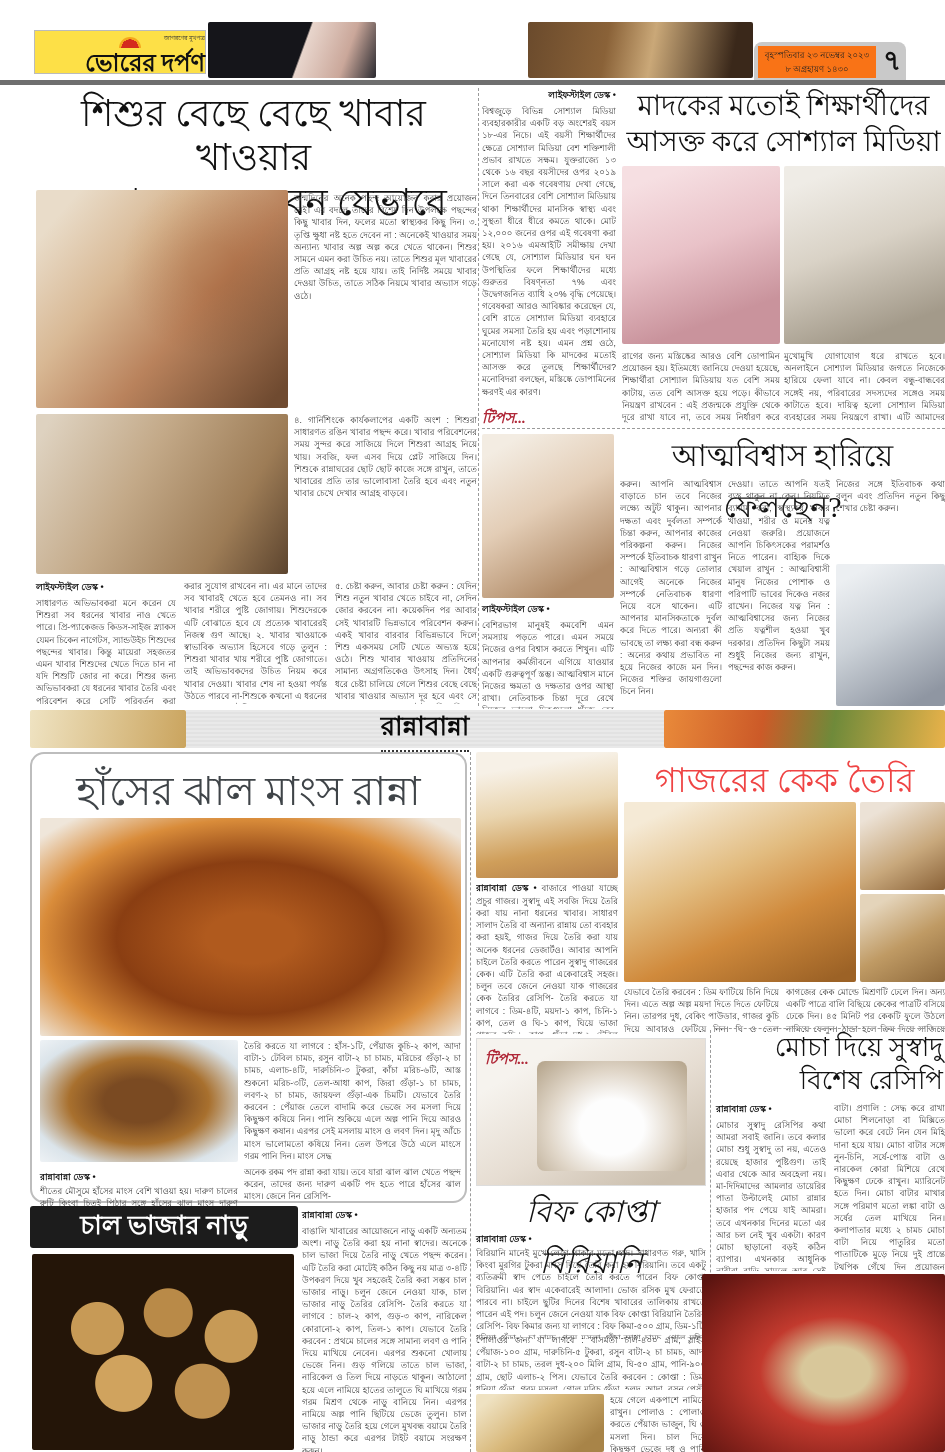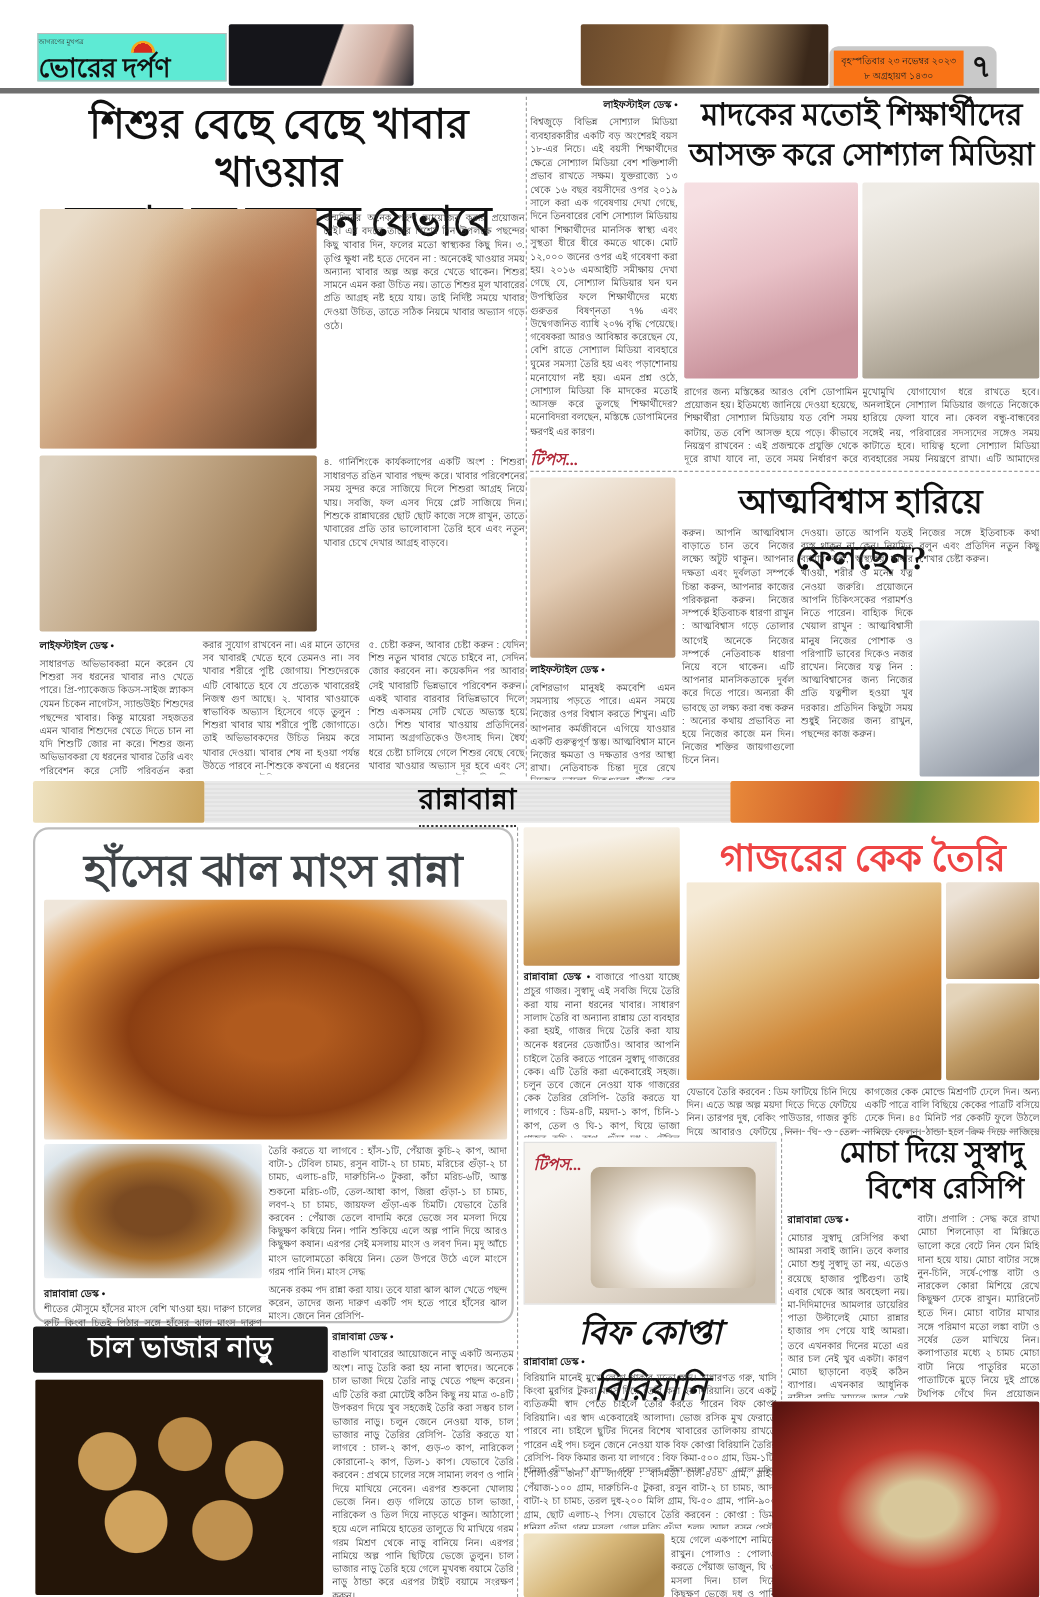--- a/index.html
+++ b/index.html
@@ -8,31 +8,31 @@
     background: #ffffff; overflow: hidden;
     font-family: "Liberation Sans", sans-serif; color: #222;
   }
   .abs { position: absolute; }
   .photo { position: absolute; border-radius: 2px; }
   .bodytext {
     font-size: 8.6px; line-height: 1.42; text-align: justify; color: #3a3a3a;
     overflow: hidden;
   }
   .byline { font-weight: bold; font-size: 9px; color: #111; margin-bottom: 2px; }
-  .headline { font-family: "Liberation Serif", serif; font-weight: bold; color: #111; }
+  .headline { font-family: "Liberation Serif", serif; font-weight: normal; color: #111; }
   .vdash { position: absolute; border-left: 1px dashed #9a9a9a; width: 0; }
   .hdash { position: absolute; border-top: 1px dashed #9a9a9a; height: 0; }
   .tips { font-family: "Liberation Serif", serif; font-style: italic; font-weight: bold;
           color: #b02838; font-size: 15px; }
 </style>
 </head>
 <body>
 
 <div class="abs" style="left:0;top:0;width:945px;height:86px;background:#fff;">
-  <div class="abs" style="left:34px;top:30px;width:172px;height:44px;background:#5eead4;border:1px solid #bbb;text-align:left;">
+  <div class="abs" style="left:34px;top:30px;width:172px;height:44px;background:#fde047;border:1px solid #bbb;text-align:right;">
     <div style="font-size:6px;color:#333;margin-top:2px;">জাগরণের মুখপত্র</div>
     <div class="abs" style="left:84px;top:6px;width:22px;height:11px;border-radius:22px 22px 0 0;background:radial-gradient(circle at 50% 100%, #d42a1e 55%, #f5a81c 56%);"></div>
     <div style="font-family:'Liberation Serif',serif;font-weight:bold;font-size:24px;color:#111;line-height:1.1;margin-top:6px;">ভোরের দর্পণ</div>
   </div>
   <div class="photo" style="left:208px;top:22px;width:168px;height:56px;background:linear-gradient(110deg,#15151a 55%,#e8d5cc 56%,#caa79a 80%,#2a2a30);"></div>
   <div class="photo" style="left:528px;top:22px;width:225px;height:56px;background:linear-gradient(100deg,#6a4a2c,#8a6238 35%,#caa878 55%,#3a281a 90%);"></div>
   <div class="abs" style="left:754px;top:42px;width:152px;height:38px;background:#c9c9c9;border-radius:8px 8px 0 0;">
     <div class="abs" style="left:4px;top:4px;width:118px;height:32px;background:#f97316;text-align:center;padding-top:3px;">
       <div style="font-size:8.5px;color:#222;">বৃহস্পতিবার ২৩ নভেম্বর ২০২৩</div>
       <div style="font-size:8.5px;color:#222;">৮ অগ্রহায়ণ ১৪৩০</div>
@@ -157,21 +157,21 @@
     <span>পোলাওর জন্য যা লাগবে : বাসমতী চাল-৪০০ গ্রাম, স্লাইস পেঁয়াজ-১০০ গ্রাম, দারুচিনি-৫ টুকরা, রসুন বাটা-২ চা চামচ, আদা বাটা-২ চা চামচ, তরল দুধ-২০০ মিলি গ্রাম, ঘি-৫০ গ্রাম, পানি-৯০০ গ্রাম, ছোট এলাচ-২ পিস।</span> <span>যেভাবে তৈরি করবেন : কোপ্তা : ডিম, ধনিয়া গুঁড়া, গরম মসলা, গোল মরিচ গুঁড়া, হলুদ, আদা, রসুন পেস্ট, লবণ পরিমাণ মতো, লেবুর রস এবং মাংসের কিমা একসঙ্গে মিশিয়ে নিন। একটি পাত্রে তেল নিয়ে এটিকে রান্না করুন। তারপর</span>
   </div>
   <div class="photo" style="left:0;top:206px;width:128px;height:58px;background:linear-gradient(140deg,#efe2c2 10%,#d8b87a 45%,#a88448 85%);"></div>
   <div class="bodytext abs" style="left:134px;top:206px;width:96px;height:58px;">হয়ে গেলে একপাশে নামিয়ে রাখুন। পোলাও : পোলাও করতে পেঁয়াজ ভাজুন, ঘি ও মসলা দিন। চাল দিয়ে কিছুক্ষণ ভেজে দুধ ও পানি দিয়ে দিন। এরপর এর মাঝে কোপ্তাগুলো বসিয়ে দমে রাখুন। নামিয়ে গরম গরম পরিবেশন করুন সুস্বাদু বিফ কোপ্তা বিরিয়ানি।</div>
 </div>
 
 <div class="vdash" style="left:710px;top:1030px;height:422px;"></div>
 <div class="hdash" style="left:714px;top:1028px;width:231px;"></div>
 
 <div class="abs" style="left:716px;top:1032px;width:229px;height:420px;">
-  <div class="headline" style="font-size:26px;text-align:right;line-height:1.25;padding-right:14px;">
+  <div class="headline" style="font-size:26px;text-align:right;line-height:1.25;padding-right:2px;">
     <div>মোচা দিয়ে সুস্বাদু</div>
     <div>বিশেষ রেসিপি</div>
   </div>
   <div class="abs" style="left:0;top:70px;width:110px;height:168px;">
     <div class="byline">রান্নাবান্না ডেস্ক •</div>
     <div class="bodytext" style="height:152px;">মোচার সুস্বাদু রেসিপির কথা আমরা সবাই জানি। তবে কলার মোচা শুধু সুস্বাদু তা নয়, এতেও রয়েছে হাজার পুষ্টিগুণ। তাই এবার থেকে আর অবহেলা নয়। মা-দিদিমাদের আমলার ডায়েরির পাতা উল্টালেই মোচা রান্নার হাজার পদ পেয়ে যাই আমরা। তবে এখনকার দিনের মতো এর আর চল নেই খুব একটা। কারণ মোচা ছাড়ানো বড়ই কঠিন ব্যাপার। এখনকার আধুনিক নারীরা বাড়ি সামলে আর সেই সময় পান না। আলাদা করে মোচা ছাড়িয়ে তৈরি করতে হয় মোচার নানা পদ। ১০০ গ্রাম মোচা সেদ্ধ করে নুন ও হলুদ দিয়ে ভাপিয়ে নিয়ে জল ঝরিয়ে</div>
   </div>
   <div class="bodytext abs" style="left:118px;top:70px;width:111px;height:168px;">বাটা। প্রণালি : সেদ্ধ করে রাখা মোচা শিলনোড়া বা মিক্সিতে ভালো করে বেটে নিন যেন মিহি দানা হয়ে যায়। মোচা বাটার সঙ্গে নুন-চিনি, সর্ষে-পোস্ত বাটা ও নারকেল কোরা মিশিয়ে রেখে কিছুক্ষণ ঢেকে রাখুন। ম্যারিনেট হতে দিন। মোচা বাটার মাখার সঙ্গে পরিমাণ মতো লঙ্কা বাটা ও সর্ষের তেল মাখিয়ে নিন। কলাপাতার মধ্যে ২ চামচ মোচা বাটা নিয়ে পাতুরির মতো পাতাটিকে মুড়ে নিয়ে দুই প্রান্তে টুথপিক গেঁথে দিন প্রয়োজন মতো যাতে পাতাটি না খুলে আসে। কলাপাতাটি ৩০ সেকেন্ড গরম জলে ভিজিয়ে রাখতে পারলে গরম মোচা পাতুরি।</div>
   <div class="photo" style="left:-14px;top:242px;width:243px;height:178px;background:radial-gradient(ellipse at 55% 55%,#d8c79a 18%,#c23a2e 40%,#8a231c 70%,#5a1410 95%);"></div>
 </div>

